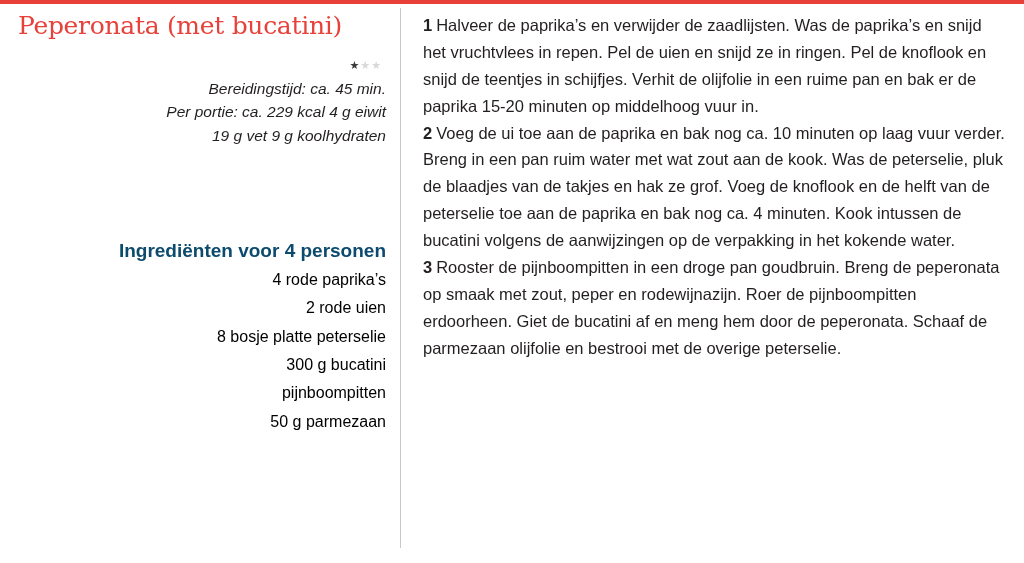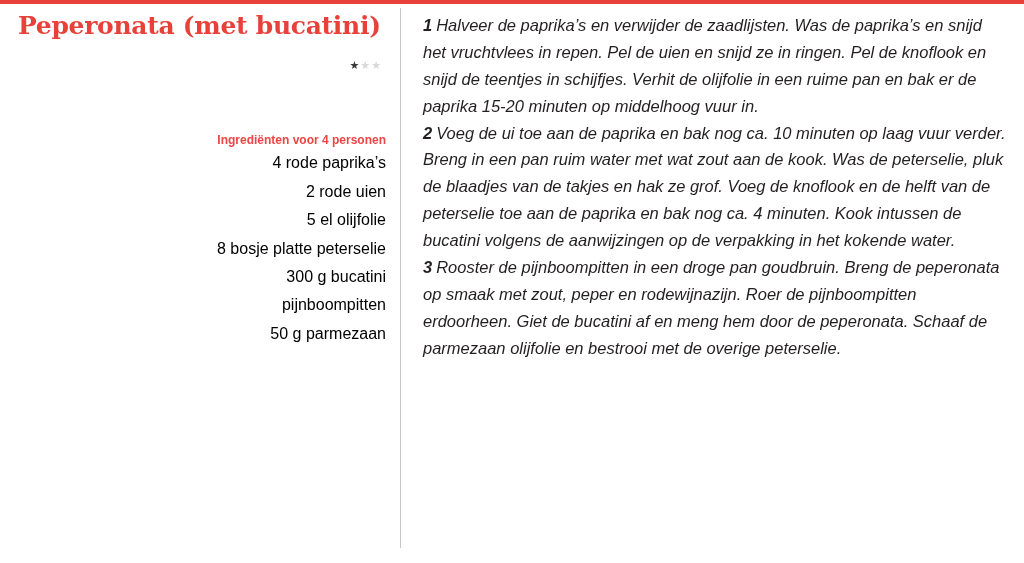--- a/index.html
+++ b/index.html
@@ -46,26 +46,25 @@
   .divider {
     width: 0;
     border-left: 1.5px solid #c9c9c9;
     margin: 4px 0 10px 0;
     height: 540px;
   }
   .right-col {
     width: 622px;
     box-sizing: border-box;
     padding: 8px 16px 0 22px;
-    font-style: italic;
   }
 
   .recipe-title {
     font-family: "DejaVu Serif", serif;
-    font-weight: bold;
+    font-weight: normal;
     font-size: 25px;
     line-height: 1.1;
     color: #e8413a;
     letter-spacing: -0.3px;
     margin: 0 0 20px 0;
     white-space: nowrap;
   }
 
   .stars {
     text-align: right;
@@ -89,26 +88,26 @@
     font-size: 15.5px;
     line-height: 1.52;
     color: #231f20;
     margin-top: 2px;
   }
   .meta div {
     white-space: nowrap;
   }
 
   .ingredients-heading {
-    margin-top: 58px;
+    margin-top: 89px;
     text-align: right;
     font-weight: bold;
-    font-size: 12px;
+    font-size: 19px;
     line-height: 1.55;
-    color: #ef4444;
+    color: #0c4a6e;
   }
   .ingredient-list {
     list-style: none;
     margin: 0;
     padding: 0;
     text-align: right;
     font-size: 16px;
     line-height: 1.78;
     color: #000000;
   }
@@ -141,27 +140,31 @@
   <div class="columns">
 
     <div class="left-col">
 
       <h1 class="recipe-title">Peperonata (met bucatini)</h1>
 
       <div class="stars">
         <span class="star filled">★</span><span class="star">★</span><span class="star">★</span>
       </div>
 
+      <div class="meta">
+        <div>Bereidingstijd: ca. 45 min.</div>
+        <div>Per portie: ca. 229 kcal  4 g eiwit</div>
+        <div>19 g vet  9 g koolhydraten</div>
+      </div>
 
       <div class="ingredients-heading">Ingrediënten voor 4 personen</div>
 
       <ul class="ingredient-list">
         <li>4 rode paprika’s</li>
         <li>2 rode uien</li>
-        <li>5 el olijfolie</li>
         <li>8 bosje platte peterselie</li>
         <li>300 g bucatini</li>
         <li>pijnboompitten</li>
         <li>50 g parmezaan</li>
       </ul>
 
     </div>
 
     <div class="divider"></div>
 

